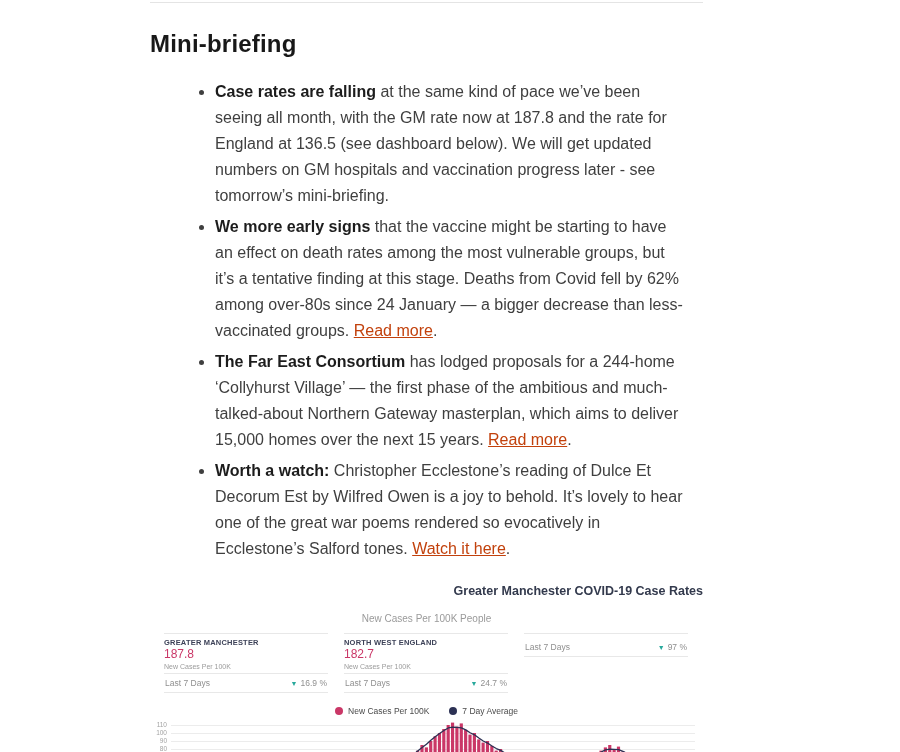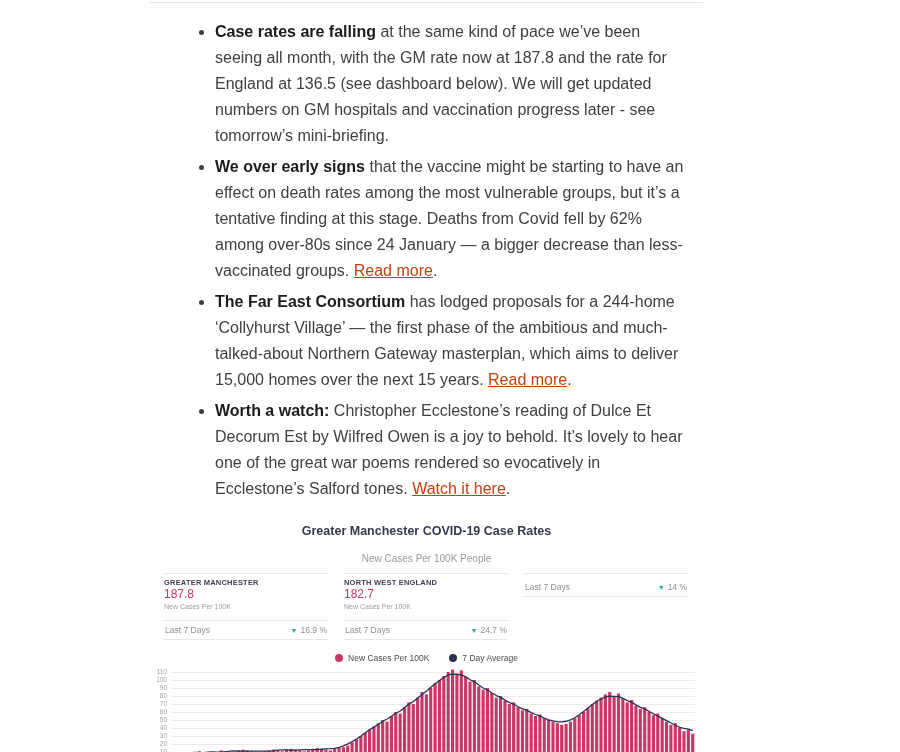--- a/index.html
+++ b/index.html
@@ -14,26 +14,26 @@
   h1.heading {
     font-size: 24px; line-height: 30px; margin: 26px 0 20px;
     color: #181818; font-weight: 700; letter-spacing: .2px;
   }
   ul.briefing { margin: 16px; padding: 0 0 0 49px; list-style: disc; }
   ul.briefing li { font-size: 16px; line-height: 26px; color: #3f3f3f; margin: 0 0 5px; }
   ul.briefing li strong { color: #1c1c1c; }
   ul.briefing a { color: #c2410c; text-decoration: underline; cursor: pointer; }
 
   .dashboard { margin-top: 22px; }
-  .dash-title { text-align: center; font-size: 12.5px; font-weight: 700; color: #333a4d; }
+  .dash-title { text-align: right; font-size: 12.5px; font-weight: 700; color: #333a4d; }
   .dash-subtitle { text-align: center; font-size: 10px; color: #9a9a9a; margin-top: 15px; }
 
   .cards { display: flex; gap: 16px; margin: 9px 0 0 14px; width: 524px; }
   .card { flex: 1; border-top: 1px solid #e8e8e8; padding-top: 4px; }
-  .card-top { border-bottom: 1px solid #e8e8e8; padding-bottom: 10px; }
+  .card-top { border-bottom: 1px solid #e8e8e8; padding-bottom: 3px; }
   .card-label { font-size: 7.5px; font-weight: 700; color: #3d4258; letter-spacing: .2px; }
   .card-value { font-size: 12px; margin-top: 0; color: #ca3767; }
   .card-sub { font-size: 7px; color: #9b9b9b; margin-top: 2px; }
   .card-footer {
     display: flex; justify-content: space-between; align-items: flex-end;
     border-bottom: 1px solid #e8e8e8; padding: 4px 1px;
     font-size: 8.5px; color: #8f8f8f;
   }
   .delta { color: #8f8f8f; }
   .delta .arrow { color: #28a99c; font-size: 7px; margin-right: 3px; }
@@ -47,24 +47,25 @@
 
   .chart { margin-top: 4px; }
 </style>
 </head>
 <body>
 
 <div class="page">
 
   <hr class="top-rule">
 
+  <h1 class="heading">Mini-briefing</h1>
 
   <ul class="briefing">
     <li><strong>Case rates are falling</strong><span> at the same kind of pace we’ve been seeing all month, with the GM rate now at 187.8 and the rate for England at 136.5 (see dashboard below). We will get updated numbers on GM hospitals and vaccination progress later - see tomorrow’s mini-briefing.</span><a href="#"></a><span></span></li>
-    <li><strong>We over early signs</strong><span> that the vaccine might be starting to have an effect on death rates among the most vulnerable groups, but it’s a tentative finding at this stage. Deaths from Covid fell by 62% among over-80s since 24 January — a bigger decrease than less-vaccinated groups. </span><a href="#">Read more</a><span>.</span></li>
+    <li><strong>We more early signs</strong><span> that the vaccine might be starting to have an effect on death rates among the most vulnerable groups, but it’s a tentative finding at this stage. Deaths from Covid fell by 62% among over-80s since 24 January — a bigger decrease than less-vaccinated groups. </span><a href="#">Read more</a><span>.</span></li>
     <li><strong>The Far East Consortium</strong><span> has lodged proposals for a 244-home ‘Collyhurst Village’ — the first phase of the ambitious and much-talked-about Northern Gateway masterplan, which aims to deliver 15,000 homes over the next 15 years. </span><a href="#">Read more</a><span>.</span></li>
     <li><strong>Worth a watch:</strong><span> Christopher Ecclestone’s reading of Dulce Et Decorum Est by Wilfred Owen is a joy to behold. It’s lovely to hear one of the great war poems rendered so evocatively in Ecclestone’s Salford tones. </span><a href="#">Watch it here</a><span>.</span></li>
   </ul>
 
   <div class="dashboard">
     <div class="dash-title">Greater Manchester COVID-19 Case Rates</div>
     <div class="dash-subtitle">New Cases Per 100K People</div>
 
     <div class="cards">
       <div class="card">
@@ -85,21 +86,21 @@
           <div class="card-sub">New Cases Per 100K</div>
         </div>
         <div class="card-footer">
           <span>Last 7 Days</span>
           <span class="delta"><span class="arrow" style="color: rgb(40, 169, 156);">▼</span><span>24.7 %</span></span>
         </div>
       </div>
       <div class="card">
         <div class="card-footer">
           <span>Last 7 Days</span>
-          <span class="delta"><span class="arrow" style="color: rgb(40, 169, 156);">▼</span><span>14 %</span></span>
+          <span class="delta"><span class="arrow" style="color: rgb(40, 169, 156);">▼</span><span>97 %</span></span>
         </div>
       </div>
     </div>
 
     <div class="legend">
       <span class="legend-item">
         <span class="legend-dot" style="background: rgb(202, 55, 103);"></span>
         <span>New Cases Per 100K</span>
       </span>
       <span class="legend-item">

